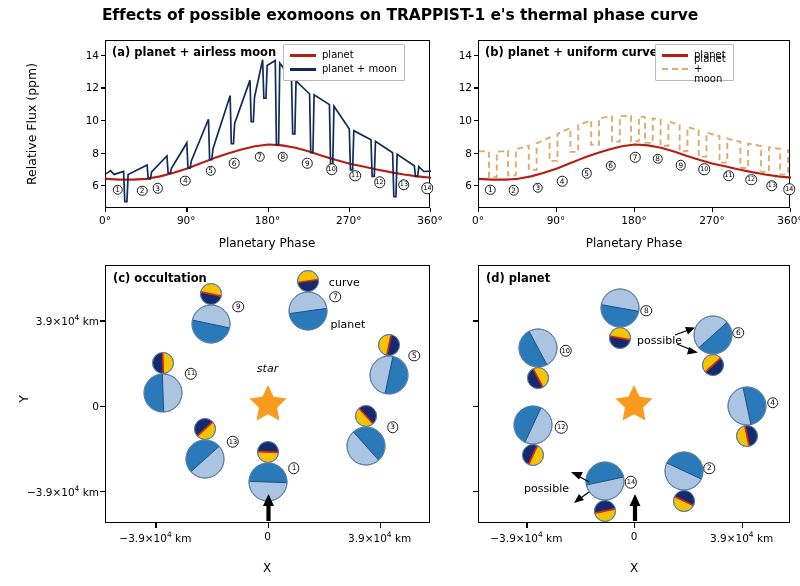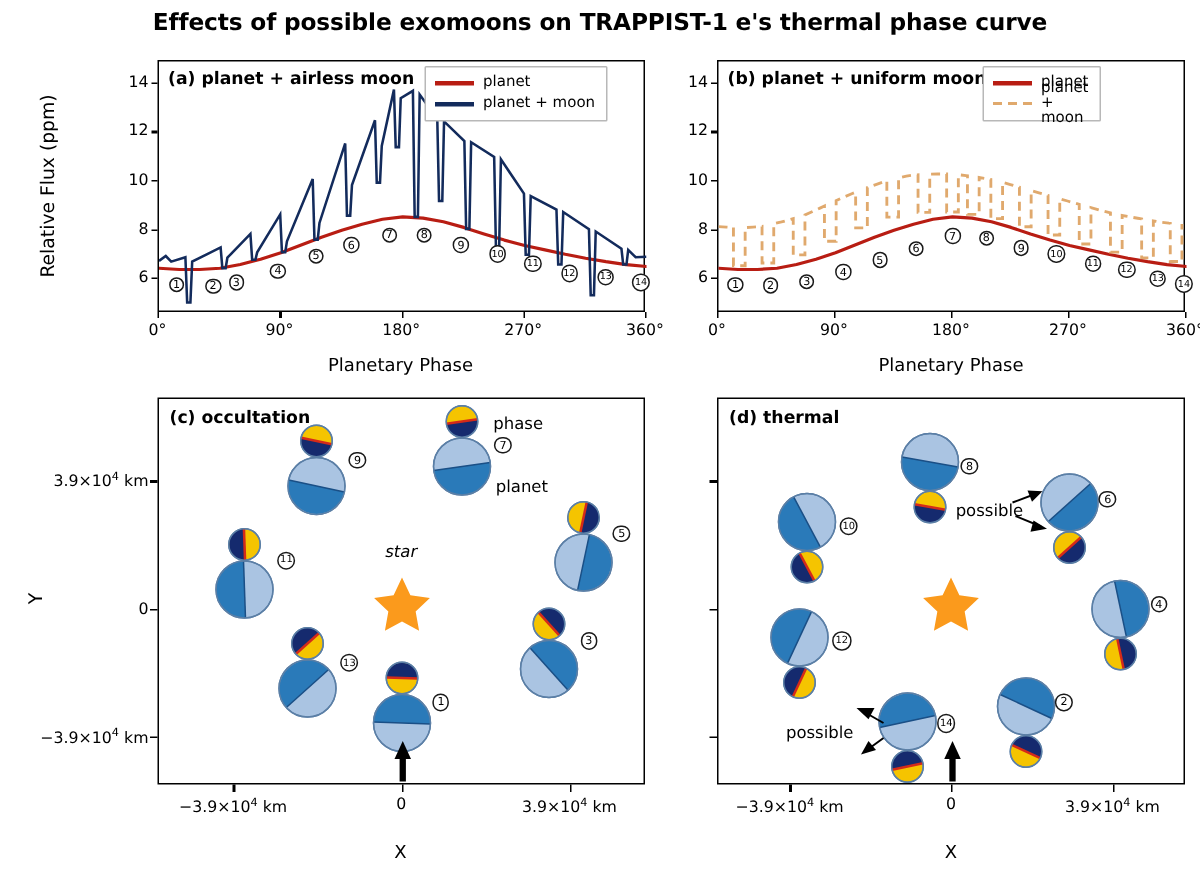--- a/index.html
+++ b/index.html
@@ -114,21 +114,21 @@
       <div class="tick yt" style="left: 75px; top: 119.922px; width: 24px;">10</div>
       <div class="tickmark" style="left: 101px; top: 87.301px; width: 4px; height: 1.3px;"></div>
       <div class="tick yt" style="left: 75px; top: 87.301px; width: 24px;">12</div>
       <div class="tickmark" style="left: 101px; top: 54.6796px; width: 4px; height: 1.3px;"></div>
       <div class="tick yt" style="left: 75px; top: 54.6796px; width: 24px;">14</div>
     </div>
   <div class="ylabel-rot" style="left:24px;top:124px;">Relative Flux (ppm)</div>
   <div class="axlabel x" style="left:267px;top:236px;">Planetary Phase</div>
 
   <div class="panel" id="panelB" style="left:478px;top:40px;width:312px;height:168px;">
-    <div class="panel-tag" style="left:6px;top:4px;">(b) planet + uniform moon</div>
+    <div class="panel-tag" style="left:6px;top:4px;">(b) planet + uniform curve</div>
     <svg class="curvesvg" id="svgB" width="312" height="168" viewBox="0 0 312 168">
         <path d="M0.00 137.83L13.00 138.64L26.00 138.64L39.00 137.83L52.00 135.38L65.00 131.79L78.00 127.55L91.00 122.33L104.00 117.11L117.00 112.54L130.00 108.47L143.00 105.20L156.00 103.57L169.00 104.39L182.00 106.83L195.00 110.59L208.00 114.99L221.00 119.07L234.00 122.66L247.00 125.59L260.00 128.53L273.00 131.14L286.00 133.42L299.00 135.38L312.00 136.68" fill="none" stroke="#b81d13" stroke-width="2.1" stroke-linejoin="round" stroke-linecap="round"></path>
         <path d="M0.00 110.10L0.00 110.10L5.20 110.40L9.97 110.67L9.97 136.18L17.77 136.18L17.77 110.71L17.77 110.71L22.97 110.41L28.17 110.11L29.03 109.94L29.03 134.33L36.83 134.33L36.83 108.15L36.83 108.15L42.03 106.95L47.23 105.49L49.83 104.74L49.83 128.90L57.63 128.90L57.63 102.34L57.63 102.34L62.83 99.95L68.03 97.56L70.63 96.36L70.63 119.85L78.43 119.85L78.43 92.77L78.43 92.77L83.63 90.38L88.83 88.20L91.43 87.16L91.43 110.87L99.23 110.87L99.23 84.02L99.23 84.02L104.43 82.22L109.63 80.43L112.23 79.53L112.23 103.77L120.03 103.77L120.03 77.59L120.03 77.59L125.23 76.40L130.43 75.68L133.03 75.53L133.03 100.59L140.83 100.59L140.83 75.09L140.83 75.09L146.03 75.03L151.23 75.03L152.10 75.03L152.10 100.31L159.90 100.31L159.90 75.48L159.90 75.48L165.10 76.08L165.97 76.18L165.97 101.91L173.77 101.91L173.77 77.28L173.77 77.28L178.97 78.18L181.57 78.62L181.57 104.71L189.37 104.71L189.37 80.55L189.37 80.55L194.57 82.04L199.77 83.54L200.63 83.78L200.63 110.19L208.43 110.19L208.43 86.03L208.43 86.03L213.63 87.52L218.83 89.02L219.70 89.27L219.70 115.67L227.50 115.67L227.50 91.51L227.50 91.51L232.70 93.00L237.90 94.50L240.50 95.25L240.50 121.65L248.30 121.65L248.30 97.49L248.30 97.49L253.50 98.99L258.70 100.28L261.30 100.88L261.30 127.06L269.10 127.06L269.10 102.68L269.10 102.68L274.30 103.59L279.50 104.49L282.10 104.94L282.10 130.89L289.90 130.89L289.90 106.28L289.90 106.28L295.10 107.18L300.30 107.79L301.17 107.84L301.17 133.35L308.97 133.35L308.97 108.29L308.97 108.29" fill="none" stroke="#e0a96d" stroke-width="1.9" stroke-dasharray="6 4" stroke-linejoin="miter" stroke-linecap="butt"></path>
       </svg>
     <div id="markersB">
         <div class="numcirc" style="width: 10.5px; height: 10.5px; left: 11.3px; top: 148.8px;">1</div>
         <div class="numcirc" style="width: 10.5px; height: 10.5px; left: 34.7px; top: 149.2px;">2</div>
         <div class="numcirc" style="width: 10.5px; height: 10.5px; left: 58.9px; top: 146.5px;">3</div>
         <div class="numcirc" style="width: 10.5px; height: 10.5px; left: 83.2px; top: 140.3px;">4</div>
         <div class="numcirc" style="width: 10.5px; height: 10.5px; left: 107.5px; top: 132.1px;">5</div>
@@ -182,21 +182,21 @@
   <div class="axlabel x" style="left:634px;top:236px;">Planetary Phase</div>
 
   <div class="panel" id="panelC" style="left:105px;top:265px;width:325px;height:258px;">
     <div class="panel-tag" style="left:7px;top:5px;">(c) occultation</div>
     <div class="star" style="left:50%;top:54%;">
       <svg width="40" height="38" viewBox="0 0 40 38">
           <polygon points="20,2 25.6,13.8 38.6,15.6 29.1,24.6 31.4,37.5 20,31.3 8.6,37.5 10.9,24.6 1.4,15.6 14.4,13.8" fill="#fb9a1c"></polygon>
         </svg>
     </div>
     <div class="annot c" style="left:50%;top:40%;font-style:italic;">star</div>
-    <div class="annot" style="left:69%;top:4%;">phase</div>
+    <div class="annot" style="left:69%;top:4%;">curve</div>
     <div class="annot" style="left:69.5%;top:20.5%;">planet</div>
     <svg class="arrowsvg" style="left:0;top:0;" width="325" height="258">
       <g stroke="#000" stroke-width="4.2" fill="#000">
         <line x1="162.5" y1="255" x2="162.5" y2="236"></line>
         <polygon points="162.5,228 157,240 168,240" stroke="none"></polygon>
       </g>
     </svg>
     <div id="bodiesC">
         <div class="body" style="left: 161.5px; top: 216.32px;">
           <svg width="40" height="40" viewBox="0 0 40 40">
@@ -337,21 +337,21 @@
       <div class="tick yt" style="left: 5px; top: 320.47px; width: 94px;">3.9×10<sup style="font-size:7.5px">4</sup> km</div>
       <div class="tickmark" style="left: 100px; top: 405.61px; width: 5px; height: 1.3px;"></div>
       <div class="tick yt" style="left: 5px; top: 405.61px; width: 94px;">0</div>
       <div class="tickmark" style="left: 100px; top: 490.75px; width: 5px; height: 1.3px;"></div>
       <div class="tick yt" style="left: 5px; top: 490.75px; width: 94px;">−3.9×10<sup style="font-size:7.5px">4</sup> km</div>
     </div>
   <div class="axlabel x" style="left:267px;top:561px;">X</div>
   <div class="ylabel-rot" style="left:16px;top:399px;">Y</div>
 
   <div class="panel" id="panelD" style="left:478px;top:265px;width:312px;height:258px;">
-    <div class="panel-tag" style="left:7px;top:5px;">(d) thermal</div>
+    <div class="panel-tag" style="left:7px;top:5px;">(d) planet</div>
     <div class="star" style="left:50%;top:54%;">
       <svg width="40" height="38" viewBox="0 0 40 38">
           <polygon points="20,2 25.6,13.8 38.6,15.6 29.1,24.6 31.4,37.5 20,31.3 8.6,37.5 10.9,24.6 1.4,15.6 14.4,13.8" fill="#fb9a1c"></polygon>
         </svg>
     </div>
     <div class="annot" style="left:51%;top:26.5%;">possible</div>
     <div class="annot" style="left:14.5%;top:84.5%;">possible</div>
     <svg class="arrowsvg" style="left:0;top:0;" width="312" height="258">
       <g stroke="#000" stroke-width="1.3" fill="#000">
         <line x1="196" y1="69" x2="212" y2="63"></line>

